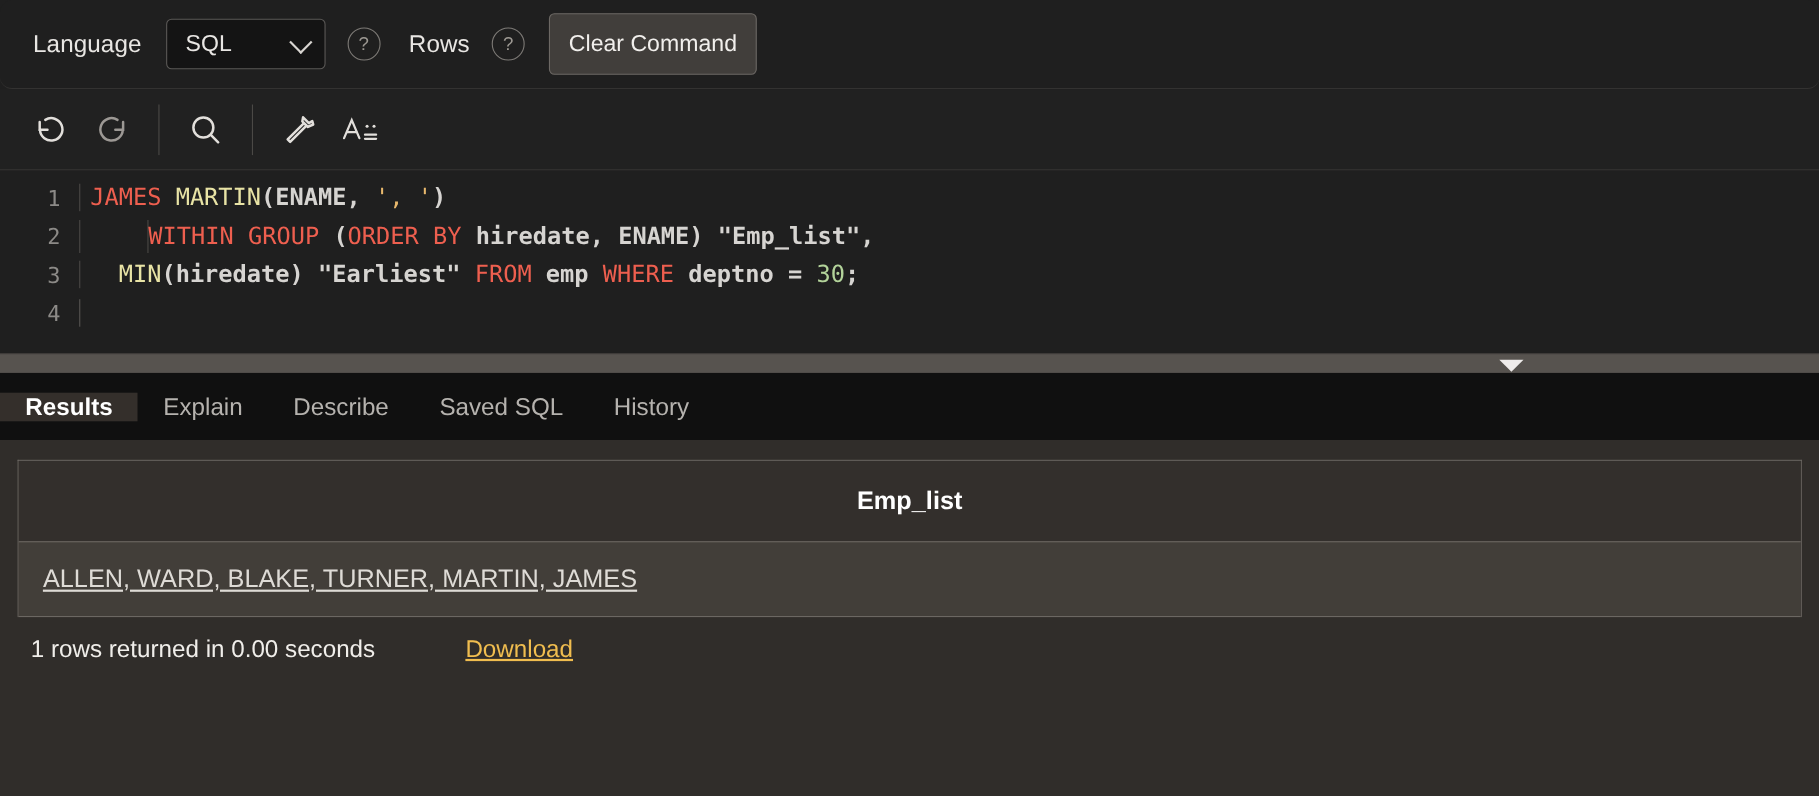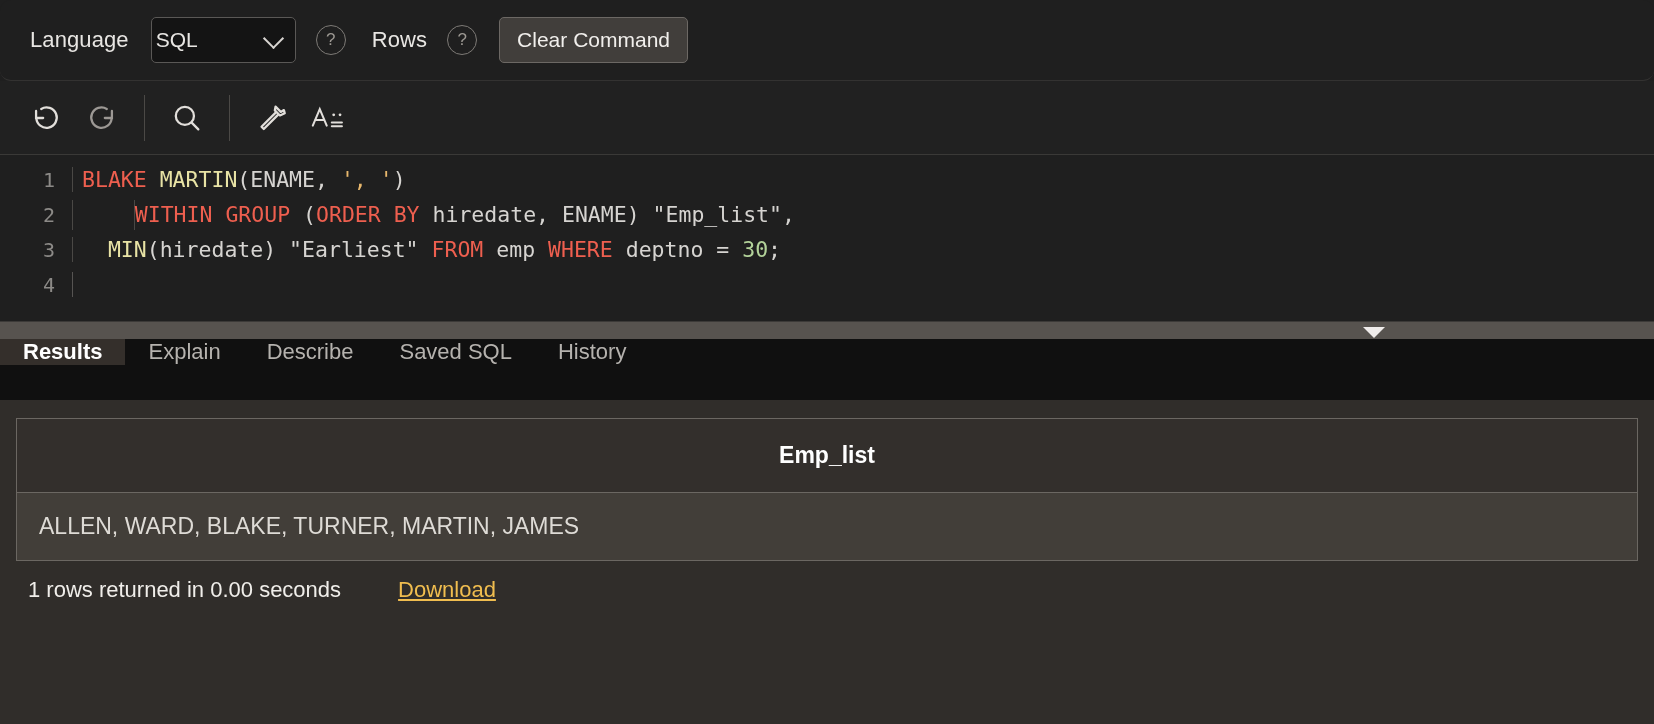--- a/index.html
+++ b/index.html
@@ -30,21 +30,21 @@
     white-space: nowrap;
   }
   .select-box {
     position: relative;
     height: 46px;
     background: #141414;
     border: 1px solid #5a5856;
     border-radius: 5px;
     display: flex;
     align-items: center;
-    padding: 0 4px;
+    padding: 0 17px;
     color: #e8e6e3;
     font-size: 21px;
   }
   .select-box .sel-val { white-space: nowrap; }
   .chev {
     position: absolute;
     right: 14px;
     top: 50%;
     width: 15px; height: 15px;
     margin-top: -9px;
@@ -63,21 +63,21 @@
     font-size: 17px;
     display: flex;
     align-items: center;
     justify-content: center;
     margin-left: 20px;
     flex: none;
   }
   .rows-label { margin-left: 26px; }
 
   .tb-btn {
-    height: 46px;
+    height: 56px;
     background: #413e3b;
     border: 1px solid #6c6864;
     border-radius: 5px;
     color: #f1efec;
     font-size: 21px;
     padding: 0 17px;
     display: flex;
     align-items: center;
     white-space: nowrap;
   }
@@ -142,21 +142,21 @@
     display: inline-block;
     width: 1px;
     height: 30px;
     background: #4a4845;
     vertical-align: -8px;
   }
   .k  { color: #ee5f4f; }      
   .fn { color: #e8e3a5; }      
   .s  { color: #e8b86d; }      
   .n  { color: #b3d39a; }      
-  .p  { color: #d6d4d1; }      
+  .p  { color: #d6d4d1; font-weight: bold; }      
 
   
   .splitter {
     height: 18px;
     background: #57534f;
     position: relative;
     border-top: 1px solid #3c3a38;
   }
   .splitter .tri {
     position: absolute;
@@ -166,21 +166,21 @@
     border-left: 11px solid transparent;
     border-right: 11px solid transparent;
     border-top: 11px solid #efeceb;
   }
 
   
   .tabs {
     height: 61px;
     background: #101010;
     display: flex;
-    align-items: flex-start;
+    align-items: center;
   }
   .tab {
     display: flex;
     align-items: center;
     padding: 0 23px;
     color: #b5b2ae;
     font-size: 22px;
     white-space: nowrap;
   }
   .tab.active {
@@ -215,35 +215,36 @@
     border-bottom: 1px solid #6b6762;
   }
   .res-table td {
     height: 68px;
     background: #423e39;
     color: #dedbd6;
     font-size: 23px;
     text-align: left;
     padding-left: 22px;
     border-bottom: 1px solid #6b6762;
+    text-decoration: underline;
   }
   .status-bar {
     display: flex;
     align-items: center;
     padding: 16px 0 0 28px;
   }
   .status-text {
     color: #f0eeea;
     font-size: 22px;
     white-space: nowrap;
   }
   .download-link {
     color: #f0bd4f;
     font-size: 22px;
-    margin-left: 57px;
+    margin-left: 82px;
     white-space: nowrap;
   }
 </style>
 </head>
 <body>
 
 <div class="top-toolbar">
 
   <span class="tb-label">Language</span>
 
@@ -305,21 +306,21 @@
       <path d="M18 15.5 L26 15.5"></path>
       <path d="M18 18.5 L26 18.5"></path>
     </svg>
   </div>
 </div>
 
 <div class="editor">
 
   <div class="code-line">
     <span class="ln">1</span>
-    <span class="code-body"><span class="k">BLAKE</span><span class="fn"> MARTIN</span><span class="p">(ENAME, </span><span class="s">', '</span><span class="p">)</span></span>
+    <span class="code-body"><span class="k">JAMES</span><span class="fn"> MARTIN</span><span class="p">(ENAME, </span><span class="s">', '</span><span class="p">)</span></span>
   </div>
 
   <div class="code-line">
     <span class="ln">2</span>
     <span class="code-body">    <span class="ind-guide"></span><span class="k">WITHIN GROUP</span><span class="p"> (</span><span class="k">ORDER BY</span><span class="p"> hiredate, ENAME) "Emp_list",</span></span>
   </div>
 
   <div class="code-line">
     <span class="ln">3</span>
     <span class="code-body">  <span class="fn">MIN</span><span class="p">(hiredate) "Earliest" </span><span class="k">FROM</span><span class="p"> emp </span><span class="k">WHERE</span><span class="p"> deptno = </span><span class="n">30</span><span class="p">;</span></span>

